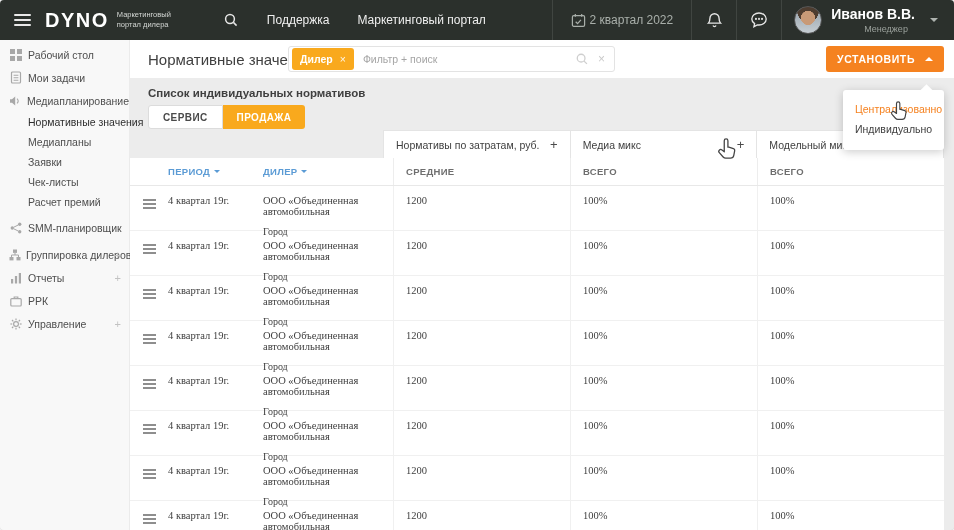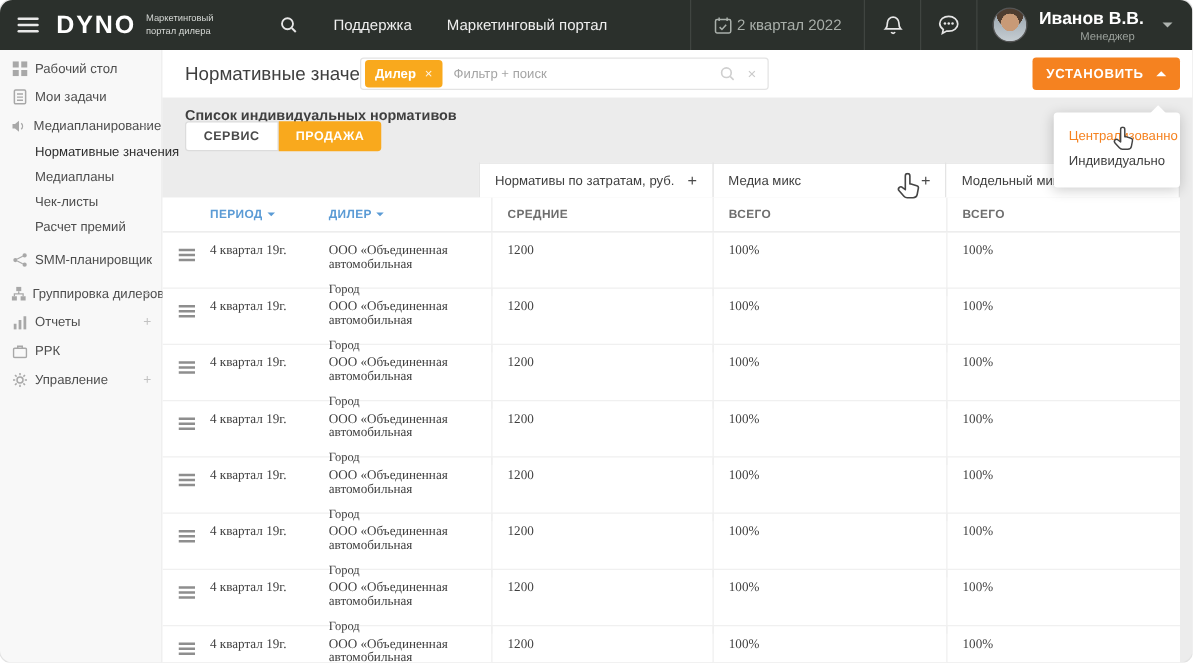--- a/index.html
+++ b/index.html
@@ -1,17 +1,17 @@
 <!DOCTYPE html>
 <html><head>
 <meta charset="utf-8">
 <style>
   * { box-sizing: border-box; }
   body { margin: 0; background: #ffffff; font-family: "Liberation Sans", sans-serif; }
-  .app { position: relative; width: 954px; height: 530px; border-radius: 10px; overflow: hidden;
+  .app { position: relative; width: 954px; height: 530px; border-radius: 4px; overflow: hidden;
          background: #ECECEC; box-shadow: 0 0 0 1px #E2E2E2; }
 
   
   .topbar { position: absolute; top:0; left:0; right:0; height:40px; background:#2B302C;
             display:flex; align-items:center; color:#fff; z-index:4; }
   .burger { margin-left:14px; cursor:pointer; }
   .burger span { display:block; width:17px; height:2px; background:#E9E9E9; margin:3px 0; border-radius:1px; }
   .logo { font-size:20px; font-weight:bold; letter-spacing:1.5px; margin-left:14px; }
   .logo-sub { margin-left:8px; font-size:7.5px; line-height:1.3; color:#D4D7D4; }
   .tb-search { margin-left:26px; display:flex; align-items:center; }
@@ -64,21 +64,21 @@
   
   .dropdown { position:absolute; right:10px; top:50px; width:101px; background:#fff; border-radius:3px;
               box-shadow:0 2px 10px rgba(0,0,0,.20); padding:9px 0 11px; z-index:6; }
   .dd-notch { position:absolute; top:-4px; right:13px; width:9px; height:9px; background:#fff; transform:rotate(45deg); }
   .dd-item { font-size:10.5px; color:#3F3F3F; padding:4px 12px; cursor:pointer; white-space:nowrap; }
   .dd-item.active { color:#F58220; }
 
   
   .content { position:absolute; left:130px; top:78px; right:0; bottom:0; }
   .list-heading { position:absolute; left:18px; top:9px; font-size:11.5px; font-weight:bold; color:#3F3F3F; }
-  .tabs { position:absolute; left:18px; top:19px; display:flex; }
+  .tabs { position:absolute; left:18px; top:27px; display:flex; }
   .tab { height:24px; display:flex; align-items:center; padding:0 14px; font-size:10px; font-weight:bold;
          letter-spacing:.4px; cursor:pointer; }
   .tab.inactive { background:#fff; border:1px solid #DCDCDC; color:#4A4A4A; border-radius:3px 0 0 3px; }
   .tab.active { background:#F9A91D; color:#fff; border-radius:0 3px 3px 0; }
 
   .group-row { position:absolute; left:253px; right:10px; top:52px; height:28px; display:flex; }
   .group { flex:1; background:#fff; border:1px solid #E4E4E4; border-bottom:none; margin-left:-1px;
            display:flex; align-items:center; justify-content:space-between; padding:0 12px;
            font-size:10.5px; color:#3F3F3F; }
   .group:first-child { margin-left:0; }
@@ -195,20 +195,21 @@
           <svg width="12" height="12" viewBox="0 0 12 12">
             <path d="M1 4.2h2L6.2 1.6v8.8L3 7.8H1z" fill="#A8A8A8"></path>
             <path d="M8 3.6a3.4 3.4 0 0 1 0 4.8" fill="none" stroke="#A8A8A8" stroke-width="1.1"></path>
           </svg>
         </span>
       <span class="lbl">Медиапланирование</span>
       <span class="expander">–</span>
     </div>
     <div class="side-sub current">Нормативные значения</div>
     <div class="side-sub">Медиапланы</div>
+    <div class="side-sub">Заявки</div>
     <div class="side-sub">Чек-листы</div>
     <div class="side-sub">Расчет премий</div>
     <div class="side-item" style="margin-top:4px">
       <span class="sicon">
           <svg width="12" height="12" viewBox="0 0 12 12">
             <circle cx="2.3" cy="6" r="1.7" fill="#A8A8A8"></circle>
             <circle cx="9.7" cy="2.3" r="1.7" fill="#A8A8A8"></circle>
             <circle cx="9.7" cy="9.7" r="1.7" fill="#A8A8A8"></circle>
             <line x1="3.8" y1="5.2" x2="8.2" y2="3" stroke="#A8A8A8" stroke-width="1"></line>
             <line x1="3.8" y1="6.8" x2="8.2" y2="9" stroke="#A8A8A8" stroke-width="1"></line>

